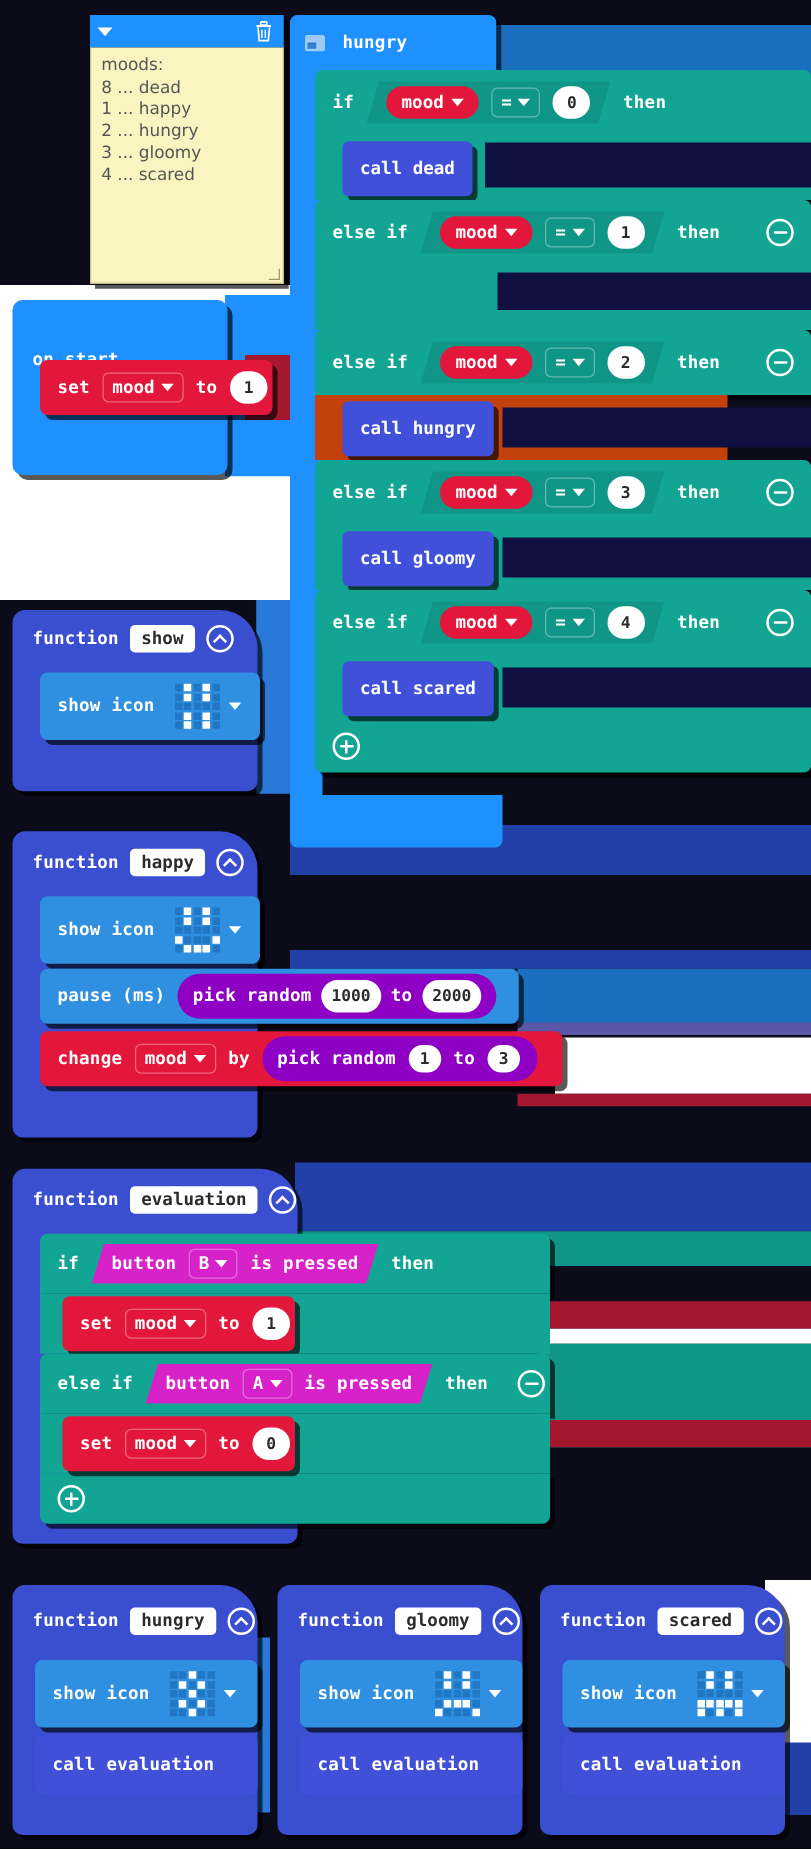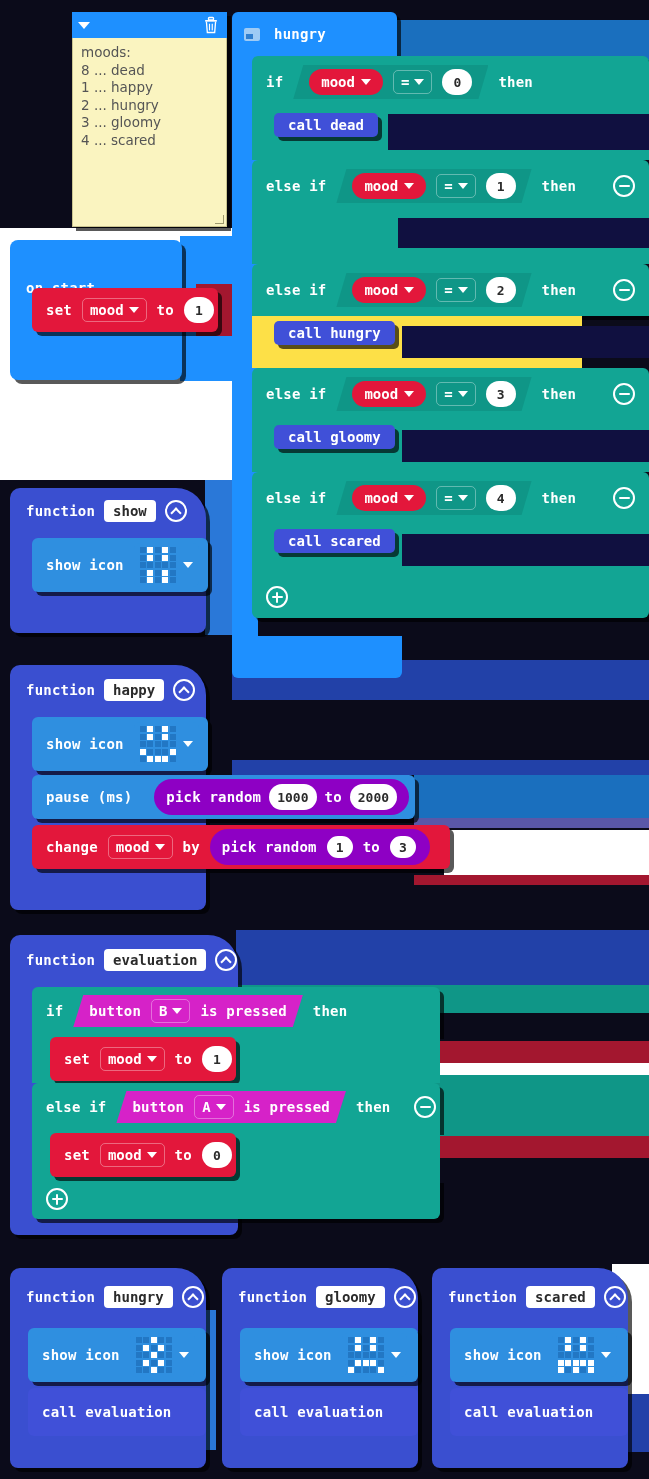--- a/index.html
+++ b/index.html
@@ -133,21 +133,21 @@
     border-radius: 6px 6px 0 0;
     position: relative;
   }
   .hexslot {
     display: inline-flex; align-items: center; gap: 10px;
     background: #0f9687; padding: 4px 16px;
     clip-path: polygon(10px 0, 100% 0, calc(100% - 10px) 100%, 0 100%);
   }
   .callblk {
     background: #4050d8; color:#fff; font-size:14px; font-weight:700;
-    padding: 4px 14px; border-radius: 5px; display:inline-block;
+    padding: 14px 14px; border-radius: 5px; display:inline-block;
   }
 
   
   .sliver { position:absolute; }
 </style>
 </head>
 <body>
 
 <div class="canvas">
 
@@ -268,21 +268,21 @@
               <span>=</span>
               <i class="caret"></i>
             </span>
             <span class="numslot">2</span>
           </div>
           <span class="txt">then</span>
           <div class="circbtn" style="position:absolute;right:14px;">
               <i class="minus"></i>
             </div>
         </div>
-        <div style="width:330px;height:52px;background:#fde047;position:relative;text-decoration:underline;">
+        <div style="width:330px;height:52px;background:#c2410c;position:relative;text-decoration:underline;">
           <div class="callblk shadow" style="position:absolute;left:22px;top:5px;">call hungry</div>
           <div style="position:absolute;left:150px;top:10px;width:247px;height:32px;background:#101040;"></div>
         </div>
 
         <div class="cond-row shadow" style="width:397px;">
           <span class="txt">else if</span>
           <div class="hexslot">
             <span class="varpill">
               <span>mood</span>
               <i class="caret"></i>
@@ -426,21 +426,21 @@
             <i class="led on"></i>
             <i class="led"></i>
             <i class="led on"></i>
             <i class="led on"></i>
             <i class="led on"></i>
             <i class="led"></i>
           </span>
         <i class="caret"></i>
       </span>
     </div>
-    <div class="shadow" style="position:absolute;left:22px;top:110px;width:383px;height:44px;background:#2f8fe0;border-radius:6px;display:flex;align-items:center;gap:22px;padding-left:14px;">
+    <div class="shadow" style="position:absolute;left:22px;top:110px;width:383px;height:44px;background:#2f8fe0;border-radius:6px;display:flex;align-items:center;gap:10px;padding-left:14px;">
       <span class="txt">pause (ms)</span>
       <span style="display:inline-flex;align-items:center;gap:8px;background:#8e00c4;border-radius:999px;padding:5px 12px;">
         <span class="txt">pick random</span>
         <span class="numslot">1000</span>
         <span class="txt">to</span>
         <span class="numslot">2000</span>
       </span>
     </div>
     <div class="shadow" style="position:absolute;left:22px;top:160px;width:418px;height:44px;background:#e3173b;border-radius:6px;display:flex;align-items:center;gap:10px;padding-left:14px;">
       <span class="txt">change</span>

